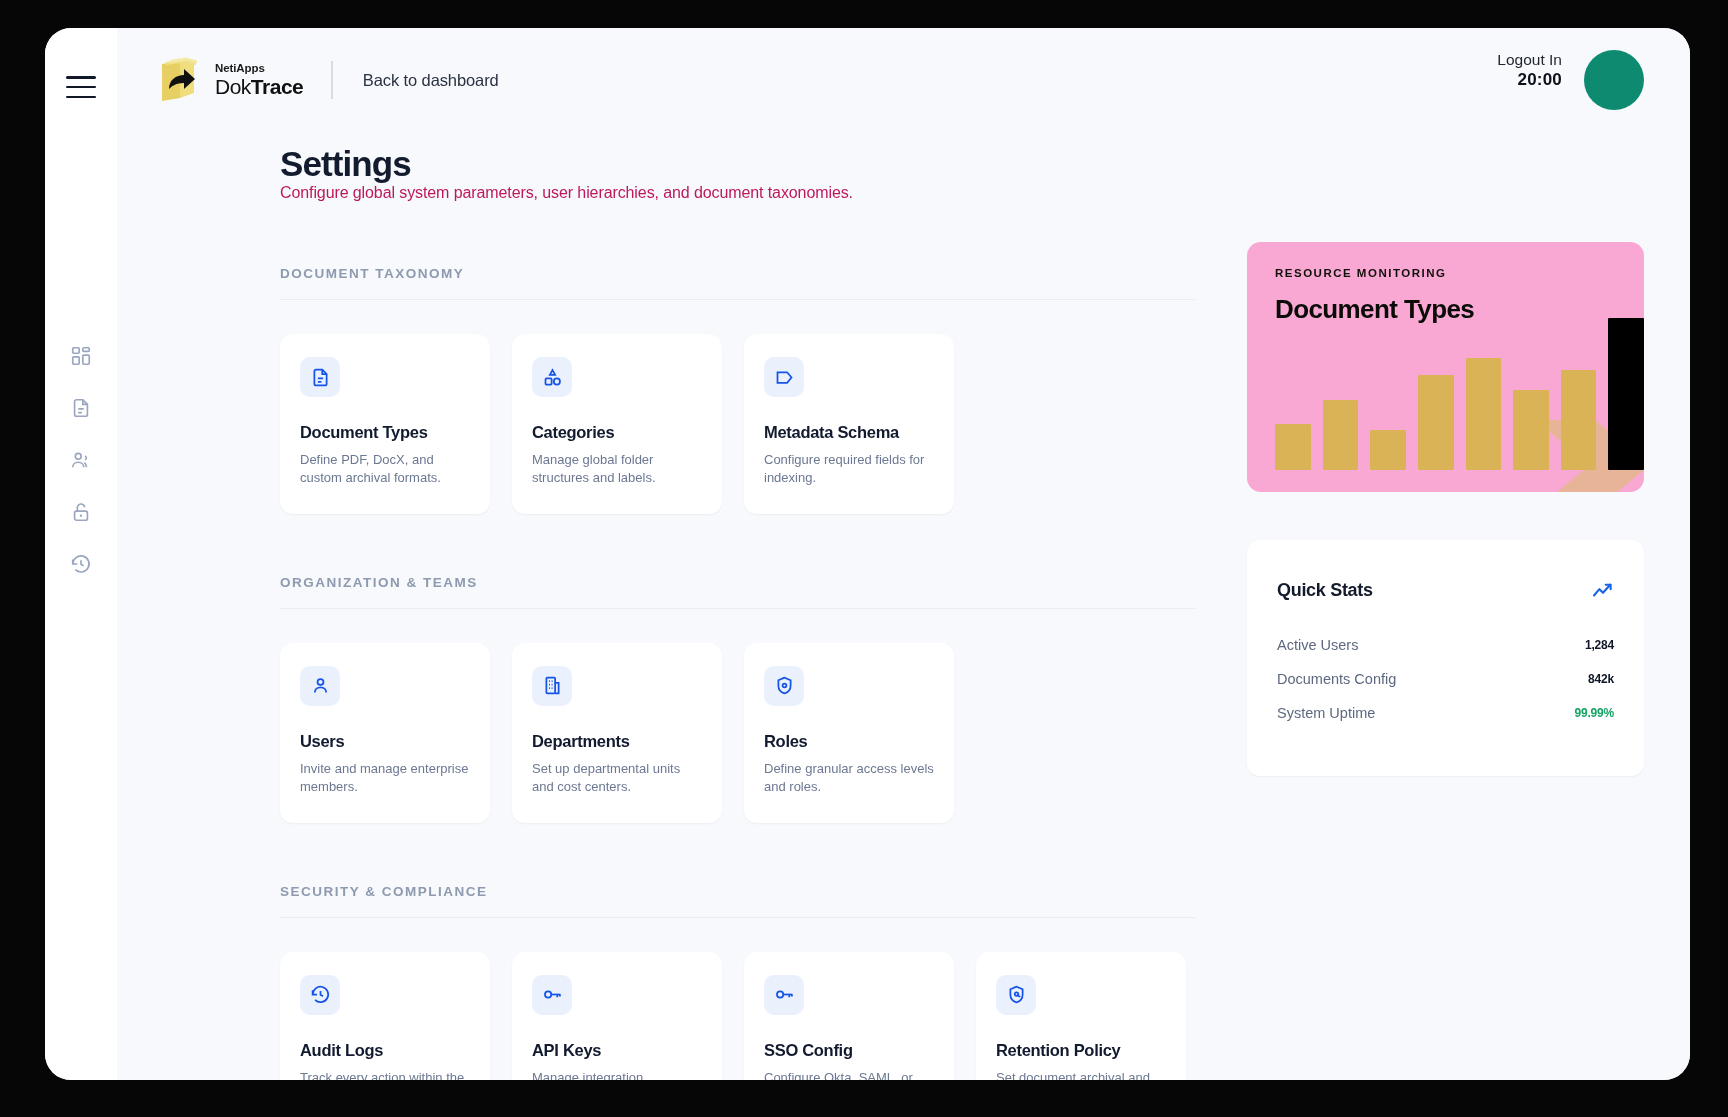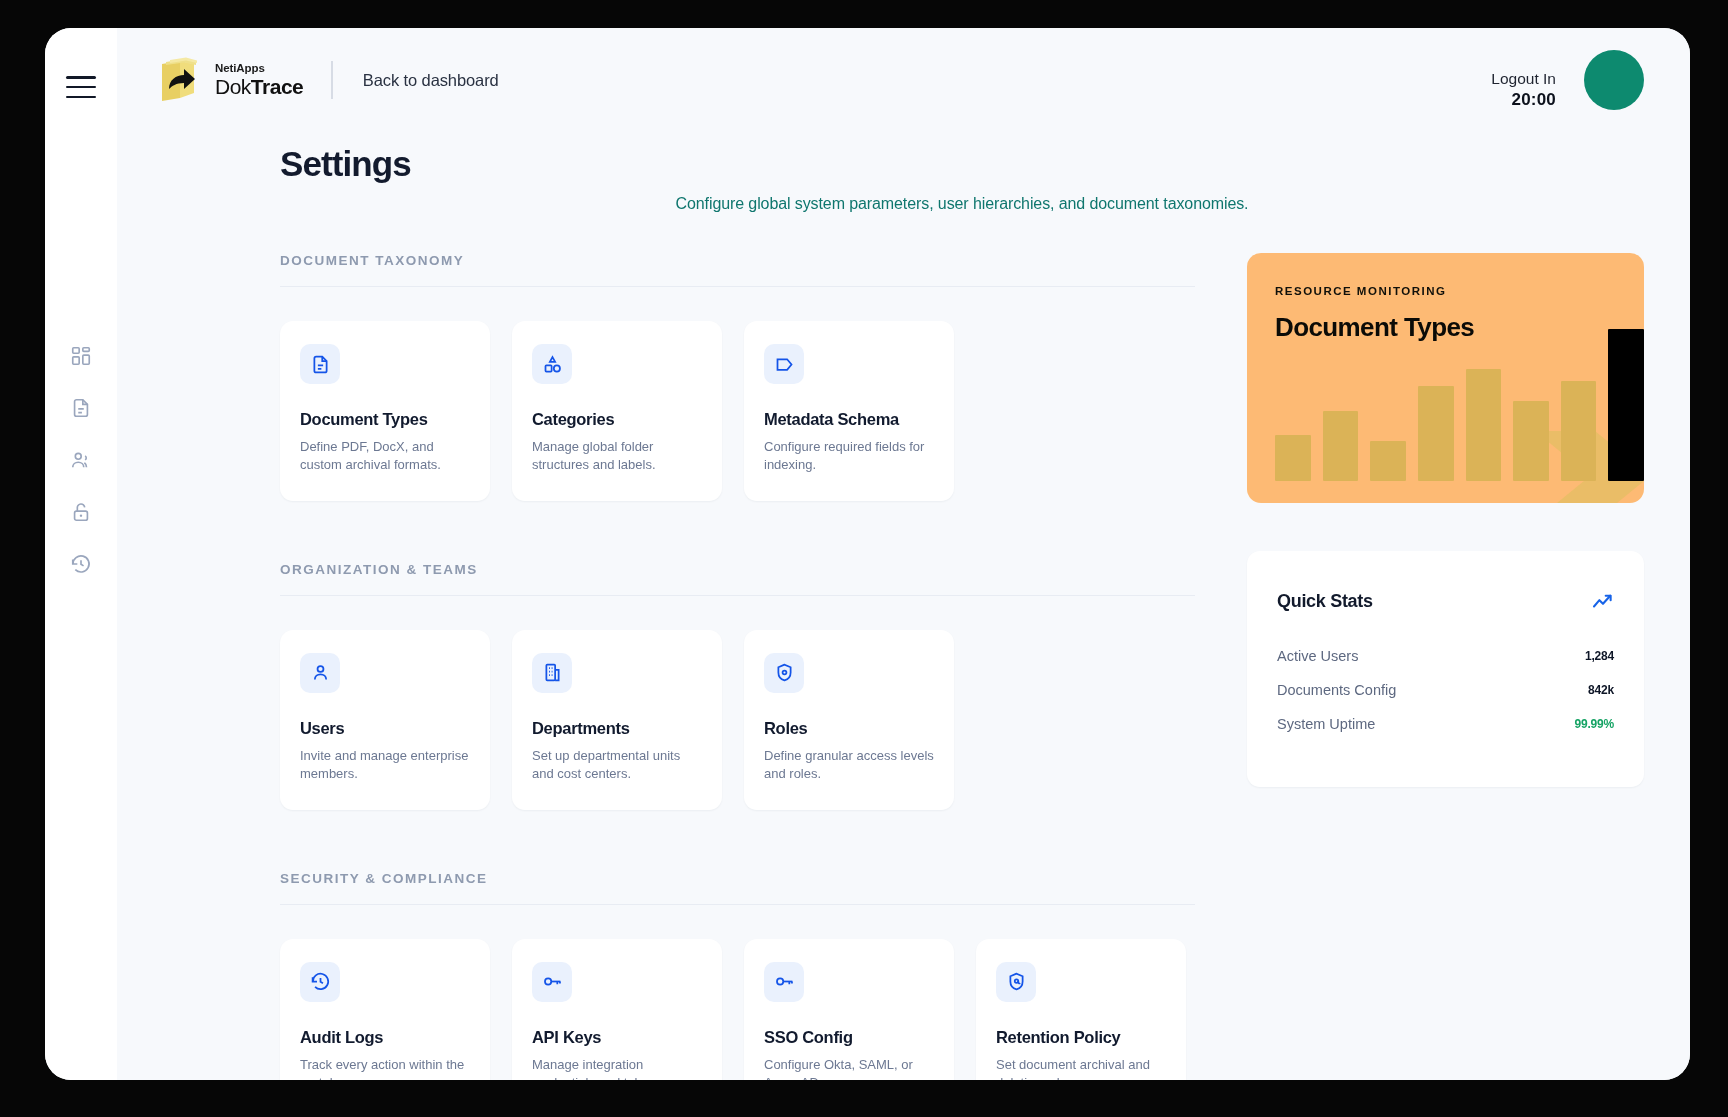--- a/index.html
+++ b/index.html
@@ -50,48 +50,49 @@
     padding:0 46px 0 33px;
   }
   .brand{display:flex;align-items:center;gap:9px;}
   .brand-mark{width:56px;height:56px;position:relative;flex:0 0 56px;}
   .brand-text{display:flex;flex-direction:column;line-height:1;}
   .brand-sup{font-size:11.5px;font-weight:700;color:#1b1b1b;letter-spacing:-0.1px;margin-bottom:2px;}
   .brand-name{font-size:21px;color:#111111;letter-spacing:-0.5px;font-weight:400;}
   .brand-name b{font-weight:800;}
   .divider-v{width:1.5px;height:38px;background:#d7dce5;margin:0 30px 0 28px;}
   .backlink{font-size:16.5px;color:#2a3242;letter-spacing:-0.1px;cursor:pointer;}
-  .topbar-right{margin-left:auto;display:flex;align-items:flex-end;gap:28px;}
+  .topbar-right{margin-left:auto;display:flex;align-items:flex-start;gap:22px;}
   .logout-box{text-align:right;line-height:1.25;}
   .logout-label{font-size:15.5px;color:#1f2430;}
   .logout-time{font-size:17px;font-weight:800;color:#0c111c;letter-spacing:0.2px;}
   .avatar{
     width:60px;height:60px;border-radius:50%;
     background:#0d8a6f;cursor:pointer;flex:0 0 60px;
   }
 
   
   .content{padding:12px 46px 0 33px;}
   .page-title{
     font-size:35px;font-weight:800;color:#131b2e;
     letter-spacing:-0.9px;margin-left:130px;
   }
   .page-sub{
-    font-size:16px;color:#0f766e;margin-top:11px;margin-left:130px;letter-spacing:-0.1px;text-align:center;
+    font-size:16px;color:#be185d;margin-left:130px;letter-spacing:-0.1px;
   }
 
   .grid{display:flex;gap:0;margin-top:40px;margin-left:130px;}
   .col-left{width:915px;flex:0 0 915px;}
   .col-right{flex:1;padding-left:52px;}
 
   
   .sec-head{
     font-size:13.5px;font-weight:700;color:#8e9aaf;
     letter-spacing:1.5px;padding-bottom:18px;
     border-bottom:1px solid #e8ecf3;
+    margin-top:24px;
   }
   .sec-head.t2{margin-top:61px;}
 
   
   .cards{display:flex;gap:22px;margin-top:34px;}
   .card{
     width:210px;flex:0 0 210px;
     background:#ffffff;border-radius:13px;
     padding:23px 20px 26px 20px;
     box-shadow:0 1px 2px rgba(20,30,60,.05);
@@ -103,25 +104,25 @@
     display:flex;align-items:center;justify-content:center;
     margin-bottom:26px;
   }
   .card-icon svg{width:21px;height:21px;display:block;}
   .card-title{font-size:16.5px;font-weight:800;color:#111a2e;letter-spacing:-0.3px;margin-bottom:9px;}
   .card-desc{font-size:13px;line-height:1.42;color:#6b7race;color:#6c7892;}
 
   
   .promo{
     position:relative;
-    background:#fdba74;
+    background:#f9a8d4;
     border-radius:14px;
     height:250px;
     overflow:hidden;
-    padding:32px 0 0 28px;
+    padding:25px 0 0 28px;
   }
   .promo-kicker{font-size:11.5px;font-weight:800;letter-spacing:1.5px;color:#10100a;}
   .promo-title{font-size:26px;font-weight:800;color:#0b0b07;letter-spacing:-0.6px;margin-top:15px;}
   .promo-chart{
     position:absolute;left:28px;right:0;bottom:22px;height:155px;
     display:flex;align-items:flex-end;gap:12px;
   }
   .promo-bar{width:56px;background:#dbb357;border-radius:1px;}
   .promo-bar.hi{background:#000000;}
   .promo-deco{

